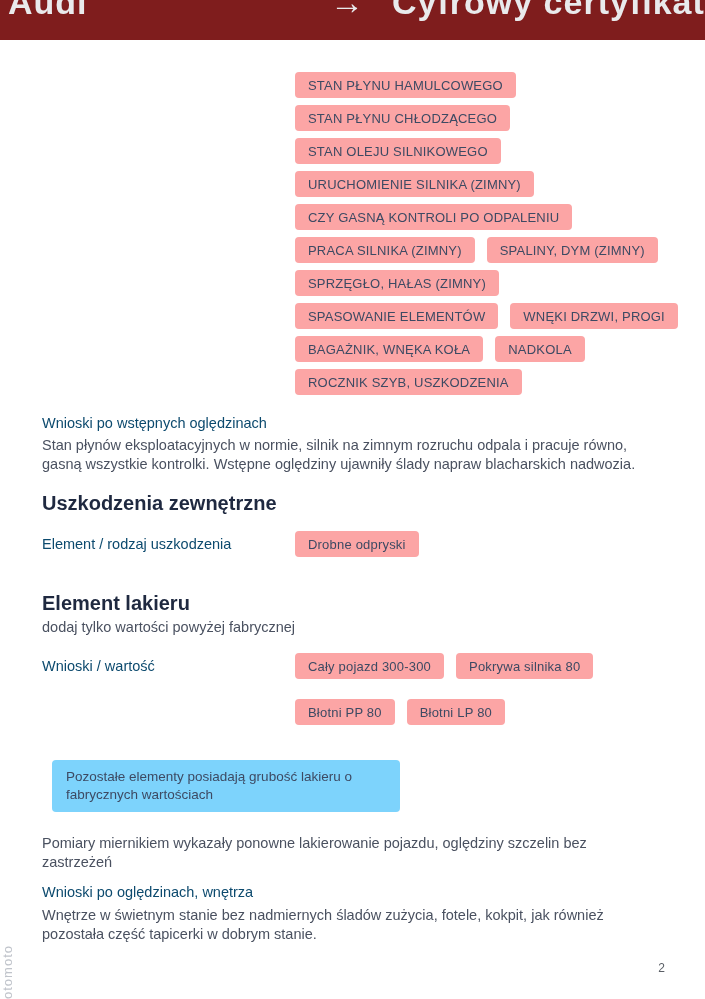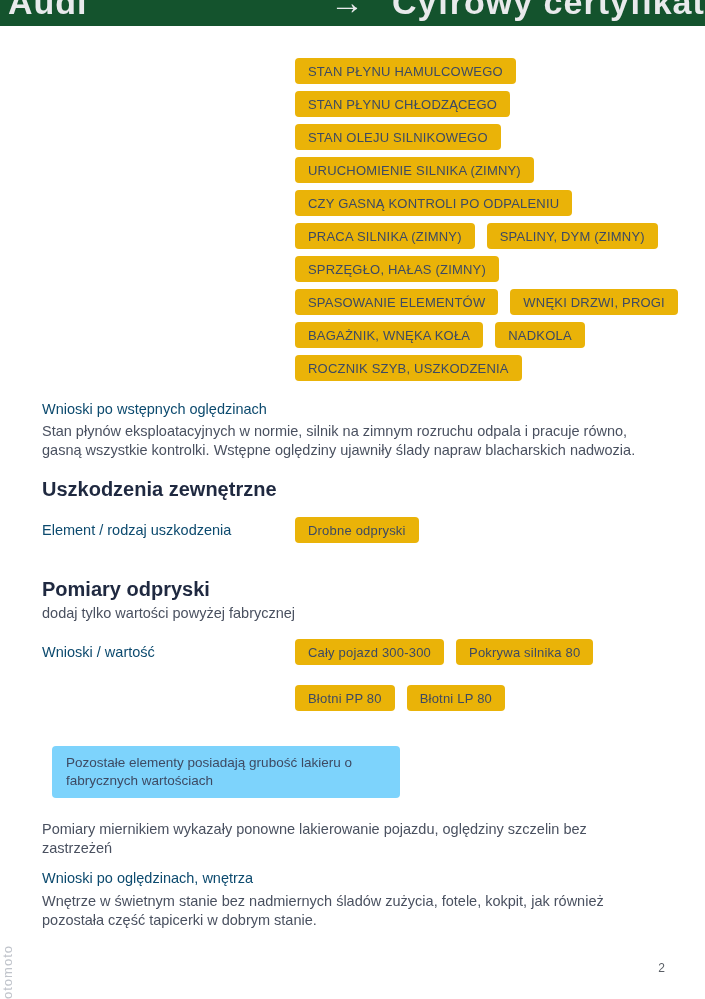--- a/index.html
+++ b/index.html
@@ -7,22 +7,22 @@
   body {
     width: 705px; height: 999px;
     background: #ffffff;
     font-family: "Liberation Sans", sans-serif;
     position: relative;
     overflow: hidden;
   }
 
   
   .top-header {
-    height: 26px;
-    background: #14532d;
+    height: 40px;
+    background: #7f1d1d;
     position: relative;
     overflow: hidden;
   }
   .top-header .frag {
     position: absolute;
     top: -17px;
     color: #e9eaec;
     font-size: 34px;
     font-weight: bold;
     white-space: nowrap;
@@ -33,21 +33,21 @@
   .frag-right { left: 392px; }
 
   .page { padding: 0 42px; }
 
   
   .checklist { margin-top: 32px; margin-left: 253px; }
   .chip-row { display: flex; gap: 12px; margin-bottom: 7px; }
   .chip {
     display: inline-flex; align-items: center;
     height: 26px; padding: 0 13px;
-    background: #eab308;
+    background: #fca5a5;
     color: #3d4a63;
     font-size: 13px;
     border-radius: 4px;
     white-space: nowrap;
     letter-spacing: 0.2px;
   }
 
   .bold-label {
     font-size: 14.5px;
     font-weight: normal;
@@ -173,21 +173,21 @@
   <h2 class="section-title h2-uszkodzenia">Uszkodzenia zewnętrzne</h2>
   <div class="label-tag-row">
     <div class="bold-label">Element / rodzaj uszkodzenia</div>
     <div class="chip-group">
       <div class="chip-row">
         <span class="chip">Drobne odpryski</span>
       </div>
     </div>
   </div>
 
-  <h2 class="section-title h2-lakier">Pomiary odpryski</h2>
+  <h2 class="section-title h2-lakier">Element lakieru</h2>
   <div class="body-text subtitle">dodaj tylko wartości powyżej fabrycznej</div>
 
   <div class="label-tag-row">
     <div class="bold-label">Wnioski / wartość</div>
     <div class="chip-group">
       <div class="chip-row">
         <span class="chip">Cały pojazd 300-300</span>
         <span class="chip">Pokrywa silnika 80</span>
       </div>
       <div class="chip-row">

